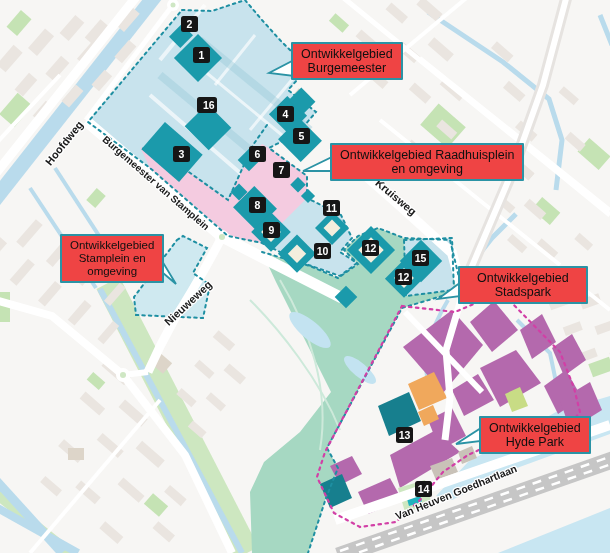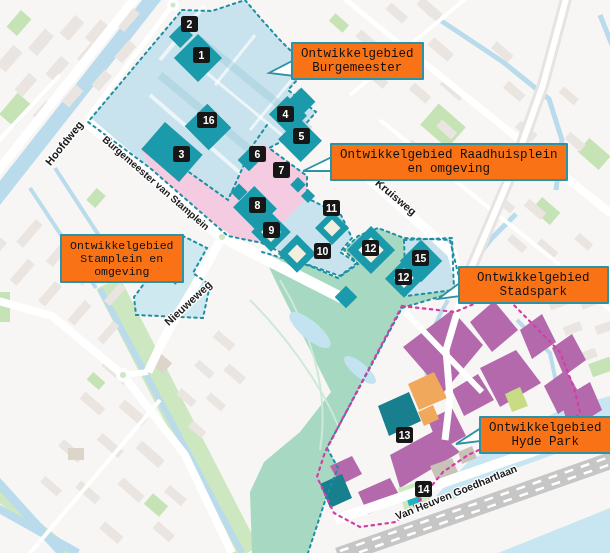--- a/index.html
+++ b/index.html
@@ -7,23 +7,23 @@
          font-family:"Liberation Sans",sans-serif;background:#f7f6f4;}
   #map-svg{position:absolute;left:0;top:0;}
   .street{position:absolute;font-size:11px;font-weight:bold;color:#1a1a1a;
           white-space:nowrap;transform-origin:center;
           text-shadow:-1px 0 0 #fff,1px 0 0 #fff,0 -1px 0 #fff,0 1px 0 #fff,
                       -1px -1px 0 #fff,1px 1px 0 #fff,-1px 1px 0 #fff,1px -1px 0 #fff;}
   .marker{position:absolute;background:#161616;color:#fff;font-size:10.5px;
           font-weight:bold;height:16px;min-width:17px;line-height:16px;
           text-align:center;border-radius:2.5px;padding:0 2px;box-sizing:border-box;
           cursor:pointer;}
-  .callout{position:absolute;background:#f97316;border:2px solid #2b93a5;color:#101010;
+  .callout{position:absolute;background:#ef4444;border:2px solid #2b93a5;color:#101010;
            font-size:12.5px;line-height:1.13;text-align:center;padding:3px 8px;
-           border-radius:1px;font-family:Liberation Mono, monospace;}
+           border-radius:1px;}
   .callout div{white-space:nowrap;}
   .callout.wide{padding:3px 17px;}
 </style>
 </head>
 <body>
 
 <div id="stage">
 
 <svg id="map-svg" width="610" height="553" viewBox="0 0 610 553">
 
@@ -313,21 +313,21 @@
 </svg>
 
 <div class="street" style="left:64px;top:143px;transform:translate(-50%,-50%) rotate(-51deg);">Hoofdweg</div>
 <div class="street" style="left:156px;top:183px;font-size:10px;transform:translate(-50%,-50%) rotate(41deg);">Burgemeester van Stamplein</div>
 <div class="street" style="left:396px;top:197px;transform:translate(-50%,-50%) rotate(40deg);">Kruisweg</div>
 <div class="street" style="left:188px;top:303px;transform:translate(-50%,-50%) rotate(-43deg);">Nieuweweg</div>
 <div class="street" style="left:456px;top:492px;font-size:10.5px;transform:translate(-50%,-50%) rotate(-22deg);">Van Heuven Goedhartlaan</div>
 
 <div class="marker" style="left:181px;top:16px;">2</div>
 <div class="marker" style="left:193px;top:47px;">1</div>
-<div class="marker" style="left:197px;top:112px;padding-left:6px;">16</div>
+<div class="marker" style="left:197px;top:97px;padding-left:6px;">16</div>
 <div class="marker" style="left:173px;top:146px;">3</div>
 <div class="marker" style="left:277px;top:106px;">4</div>
 <div class="marker" style="left:293px;top:128px;">5</div>
 <div class="marker" style="left:249px;top:146px;">6</div>
 <div class="marker" style="left:273px;top:162px;">7</div>
 <div class="marker" style="left:249px;top:197px;">8</div>
 <div class="marker" style="left:263px;top:222px;">9</div>
 <div class="marker" style="left:288px;top:243px;margin-left:26px;">10</div>
 <div class="marker" style="left:323px;top:200px;">11</div>
 <div class="marker" style="left:362px;top:240px;">12</div>

